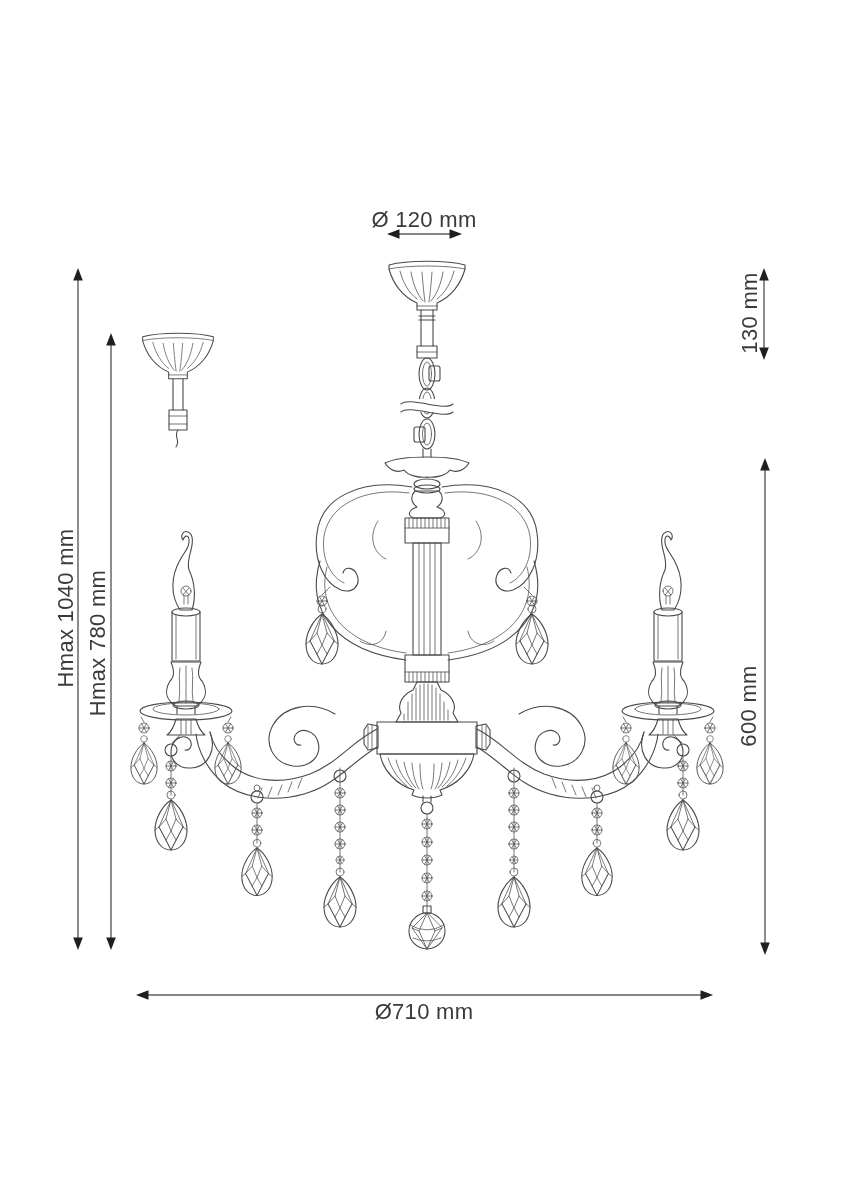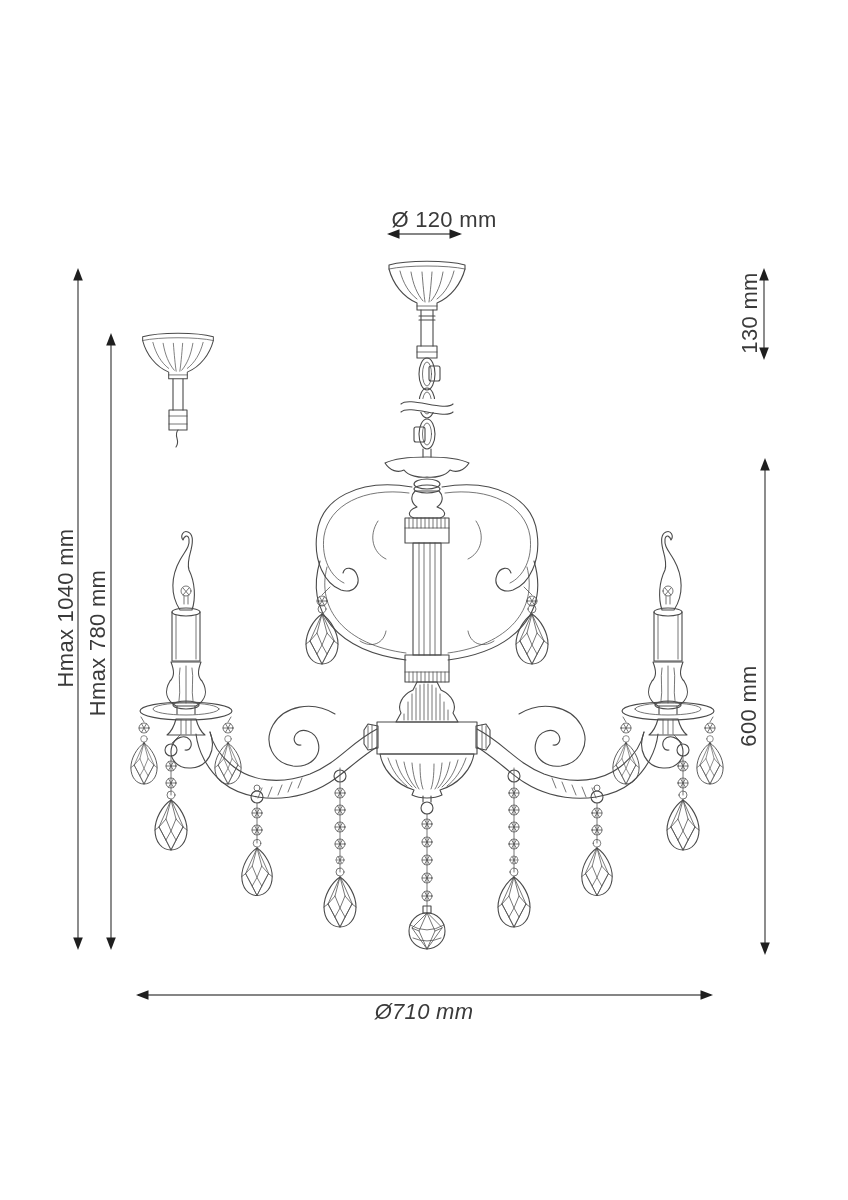--- a/index.html
+++ b/index.html
@@ -209,24 +209,24 @@
         <use href="#arrowhead" transform="translate(765,955) rotate(180)"></use>
       </g>
       <g>
         <path class="dim" d="M138,995 H711"></path>
         <use href="#arrowhead" transform="translate(136,995) rotate(-90)"></use>
         <use href="#arrowhead" transform="translate(713,995) rotate(90)"></use>
       </g>
     </g>
   </svg>
 
-  <div class="dim-label" style="left:424px;top:220px;margin-left:20px;">Ø 120 mm</div>
+  <div class="dim-label" style="left:424px;top:220px;">Ø 120 mm</div>
 
   <div class="dim-label vertical" style="left:750px;top:313px;">130 mm</div>
 
   <div class="dim-label vertical" style="left:66px;top:608px;">Hmax 1040 mm</div>
 
   <div class="dim-label vertical" style="left:98px;top:643px;">Hmax 780 mm</div>
 
   <div class="dim-label vertical" style="left:749px;top:706px;">600 mm</div>
 
-  <div class="dim-label" style="left:424px;top:1012px;font-style:italic;">Ø710 mm</div>
+  <div class="dim-label" style="left:424px;top:1012px;">Ø710 mm</div>
 </div>
 
 </body></html>

